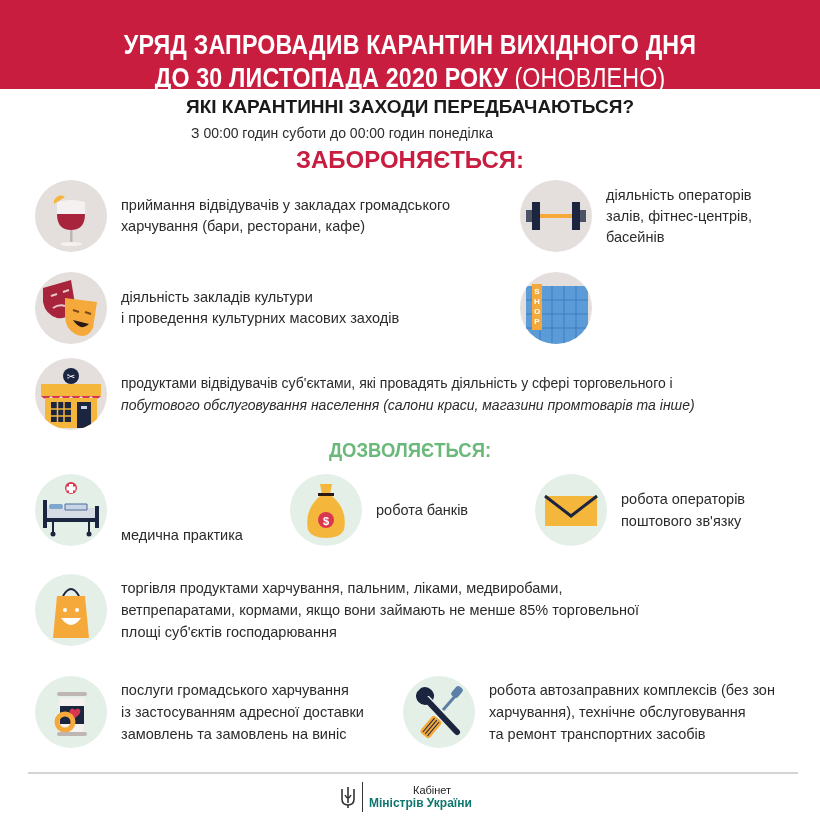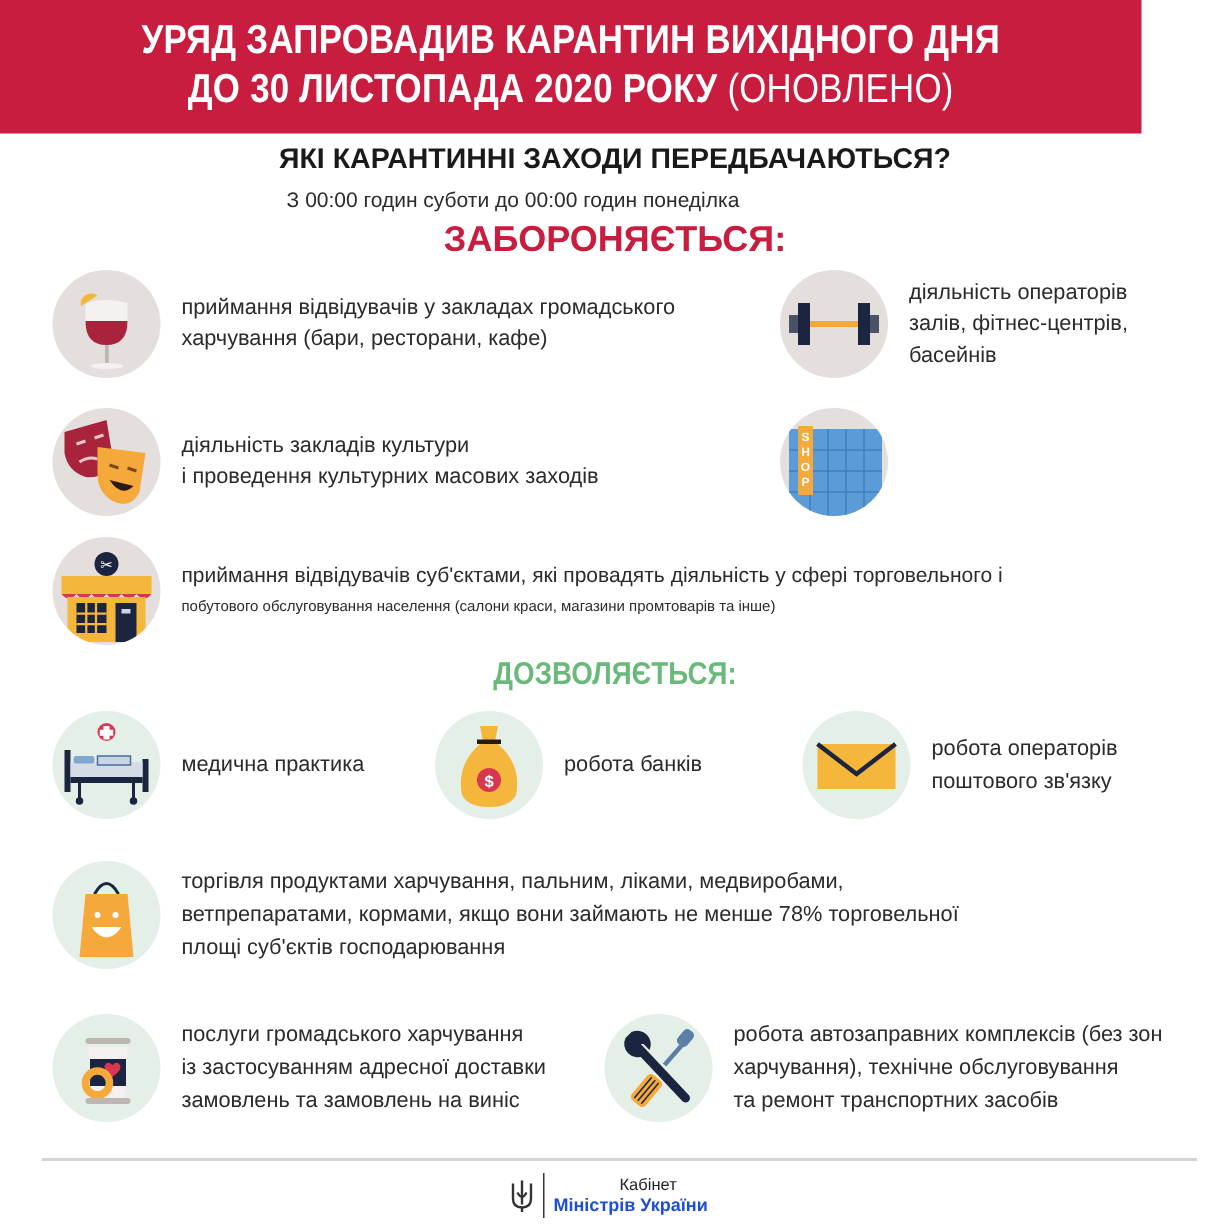--- a/index.html
+++ b/index.html
@@ -1,19 +1,19 @@
 <!DOCTYPE html>
 <html><head>
 <meta charset="utf-8">
 <style>
   * { box-sizing: border-box; margin: 0; padding: 0; }
   html, body { width: 820px; height: 820px; background: #ffffff; overflow: hidden; }
   body { font-family: "Liberation Sans", "DejaVu Sans", sans-serif; color: #2b2b2b; position: relative; }
 
-  .banner { position: absolute; left: 0; top: 0; width: 761px; height: 89px; background: #c81d3f; color: #fff; text-align: center; padding-top: 10px; }
+  .banner { position: absolute; left: 0; top: 0; width: 820px; height: 89px; background: #c81d3f; color: #fff; text-align: center; padding-top: 29px; }
   .banner .line { font-family: "Liberation Sans", sans-serif; font-weight: bold; font-size: 27px; line-height: 33px; letter-spacing: 0.2px; transform: scaleX(0.86); transform-origin: center; }
   .banner .light { font-weight: normal; }
 
   .q-title { position: absolute; top: 96px; left: 0; width: 820px; text-align: center; font-weight: bold; font-size: 19px; color: #1a1a1a; }
   .q-sub { position: absolute; top: 125px; left: 0; width: 684px; text-align: center; font-size: 14px; color: #2b2b2b; }
   .sec-title { position: absolute; left: 0; width: 820px; text-align: center; font-weight: bold; font-size: 24px; }
   .sec-forbid { top: 146px; color: #c81d3f; }
   .sec-allow { top: 438px; color: #6ab97b; font-size: 21px; transform: scaleX(0.88); }
 
   .item { position: absolute; display: flex; align-items: center; }
@@ -22,21 +22,21 @@
   .icon.green { background: #e3efe7; }
   .icon svg { position: absolute; left: 0; top: 0; width: 72px; height: 72px; }
   .txt { margin-left: 14px; font-size: 14.5px; line-height: 21px; color: #2b2b2b; }
   .txt.cond { font-size: 14.5px; line-height: 22px; transform-origin: left center; }
   .txt div { white-space: nowrap; }
 
   .footer-rule { position: absolute; left: 28px; top: 772px; width: 770px; height: 2px; background: #d4d4d4; }
   .footer { position: absolute; top: 782px; left: 340px; display: flex; align-items: center; }
   .footer .sep { width: 1px; height: 30px; background: #333; margin: 0 6px; }
   .footer .l1 { font-size: 11px; color: #222; line-height: 12px; padding-left: 44px; }
-  .footer .l2 { font-size: 12px; color: #1d4ed8; font-weight: bold; line-height: 14px; }
+  .footer .l2 { font-size: 12px; color: #0f766e; font-weight: bold; line-height: 14px; }
 </style>
 </head>
 <body>
 
 <div class="banner">
   <div class="line">УРЯД ЗАПРОВАДИВ КАРАНТИН ВИХІДНОГО ДНЯ</div>
   <div class="line">
     <span>ДО 30 ЛИСТОПАДА 2020 РОКУ</span>
     <span class="light">(ОНОВЛЕНО)</span>
   </div>
@@ -131,28 +131,28 @@
           <line x1="16" y1="51" x2="36" y2="51"></line>
           <line x1="16" y1="58" x2="36" y2="58"></line>
         </g>
       <rect x="42" y="44" width="14" height="26" fill="#1c2540"></rect>
       <rect x="46" y="48" width="6" height="3" fill="#c9d4e6"></rect>
       <circle cx="36" cy="18" r="8" fill="#1c2540"></circle>
       <text x="36" y="22" font-size="10" fill="#fff" text-anchor="middle" font-family="DejaVu Sans, sans-serif">✂</text>
     </svg>
   </div>
   <div class="txt cond">
-    <div style="font-size:14px;">приймання відвідувачів суб'єктами, які провадять діяльність у сфері торговельного і</div>
-    <div style="font-size:10px;">побутового обслуговування населення (салони краси, магазини промтоварів та інше)</div>
+    <div style="font-size:14px;">продуктами відвідувачів суб'єктами, які провадять діяльність у сфері торговельного і</div>
+    <div style="font-size:14px;font-style:italic;">побутового обслуговування населення (салони краси, магазини промтоварів та інше)</div>
   </div>
 </div>
 
 <div class="sec-title sec-allow">ДОЗВОЛЯЄТЬСЯ:</div>
 
-<div class="item" style="left:35px; top:474px;">
+<div class="item" style="left:35px; top:474px;align-items:flex-end;">
   <div class="icon green">
     <svg viewBox="0 0 72 72">
       <circle cx="36" cy="14" r="6" fill="#d9364f"></circle>
       <path d="M34 10 h4 v2.5 h2.5 v4 h-2.5 v2.5 h-4 v-2.5 h-2.5 v-4 h2.5 z" fill="#fff"></path>
       <rect x="8" y="26" width="4" height="28" fill="#1c2540"></rect>
       <rect x="60" y="32" width="4" height="22" fill="#1c2540"></rect>
       <rect x="12" y="34" width="48" height="10" fill="#d6dce6"></rect>
       <rect x="14" y="30" width="14" height="5" rx="2" fill="#7fa6cf"></rect>
       <path d="M30 30 h22 v6 h-22 z" fill="#c9d4e6" stroke="#4b6d99" stroke-width="1"></path>
       <rect x="12" y="44" width="48" height="4" fill="#1c2540"></rect>
@@ -200,21 +200,21 @@
     <svg viewBox="0 0 72 72">
       <path d="M28 22 Q36 8 44 22" fill="none" stroke="#1c2540" stroke-width="2"></path>
       <path d="M22 22 h28 l4 42 h-36 z" fill="#f5a93b"></path>
       <circle cx="30" cy="36" r="2" fill="#fff"></circle>
         <circle cx="42" cy="36" r="2" fill="#fff"></circle>
       <path d="M26 44 Q36 58 46 44 Z" fill="#fff"></path>
     </svg>
   </div>
   <div class="txt cond">
     <div>торгівля продуктами харчування, пальним, ліками, медвиробами,</div>
-    <div>ветпрепаратами, кормами, якщо вони займають не менше 78% торговельної</div>
+    <div>ветпрепаратами, кормами, якщо вони займають не менше 85% торговельної</div>
     <div>площі суб'єктів господарювання</div>
   </div>
 </div>
 
 <div class="item" style="left:35px; top:676px;">
   <div class="icon green">
     <svg viewBox="0 0 72 72">
       <rect x="22" y="16" width="30" height="4" rx="2" fill="#bdb6b3"></rect>
       <path d="M24 22 h26 l-2 36 h-22 z" fill="#f4f1f0"></path>
       <rect x="25" y="30" width="24" height="18" fill="#1c2540"></rect>

